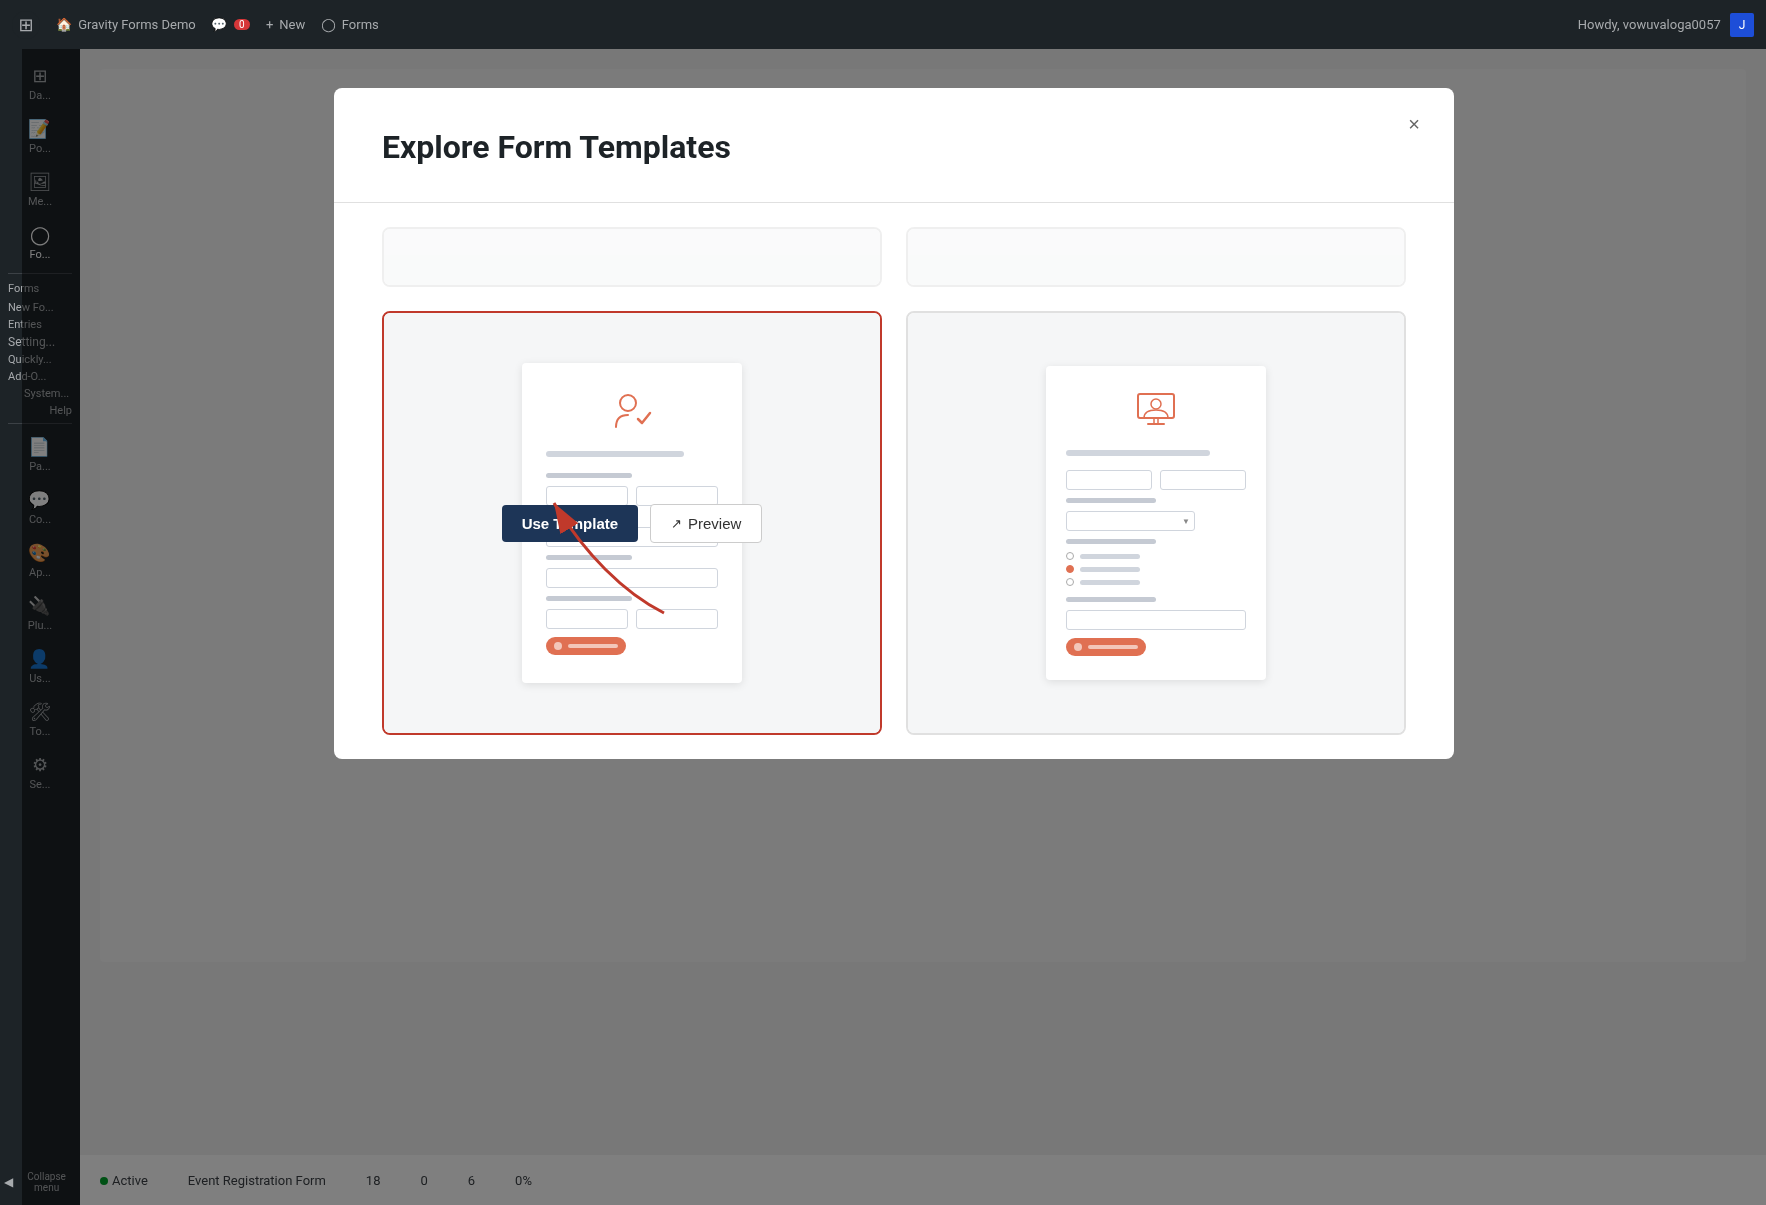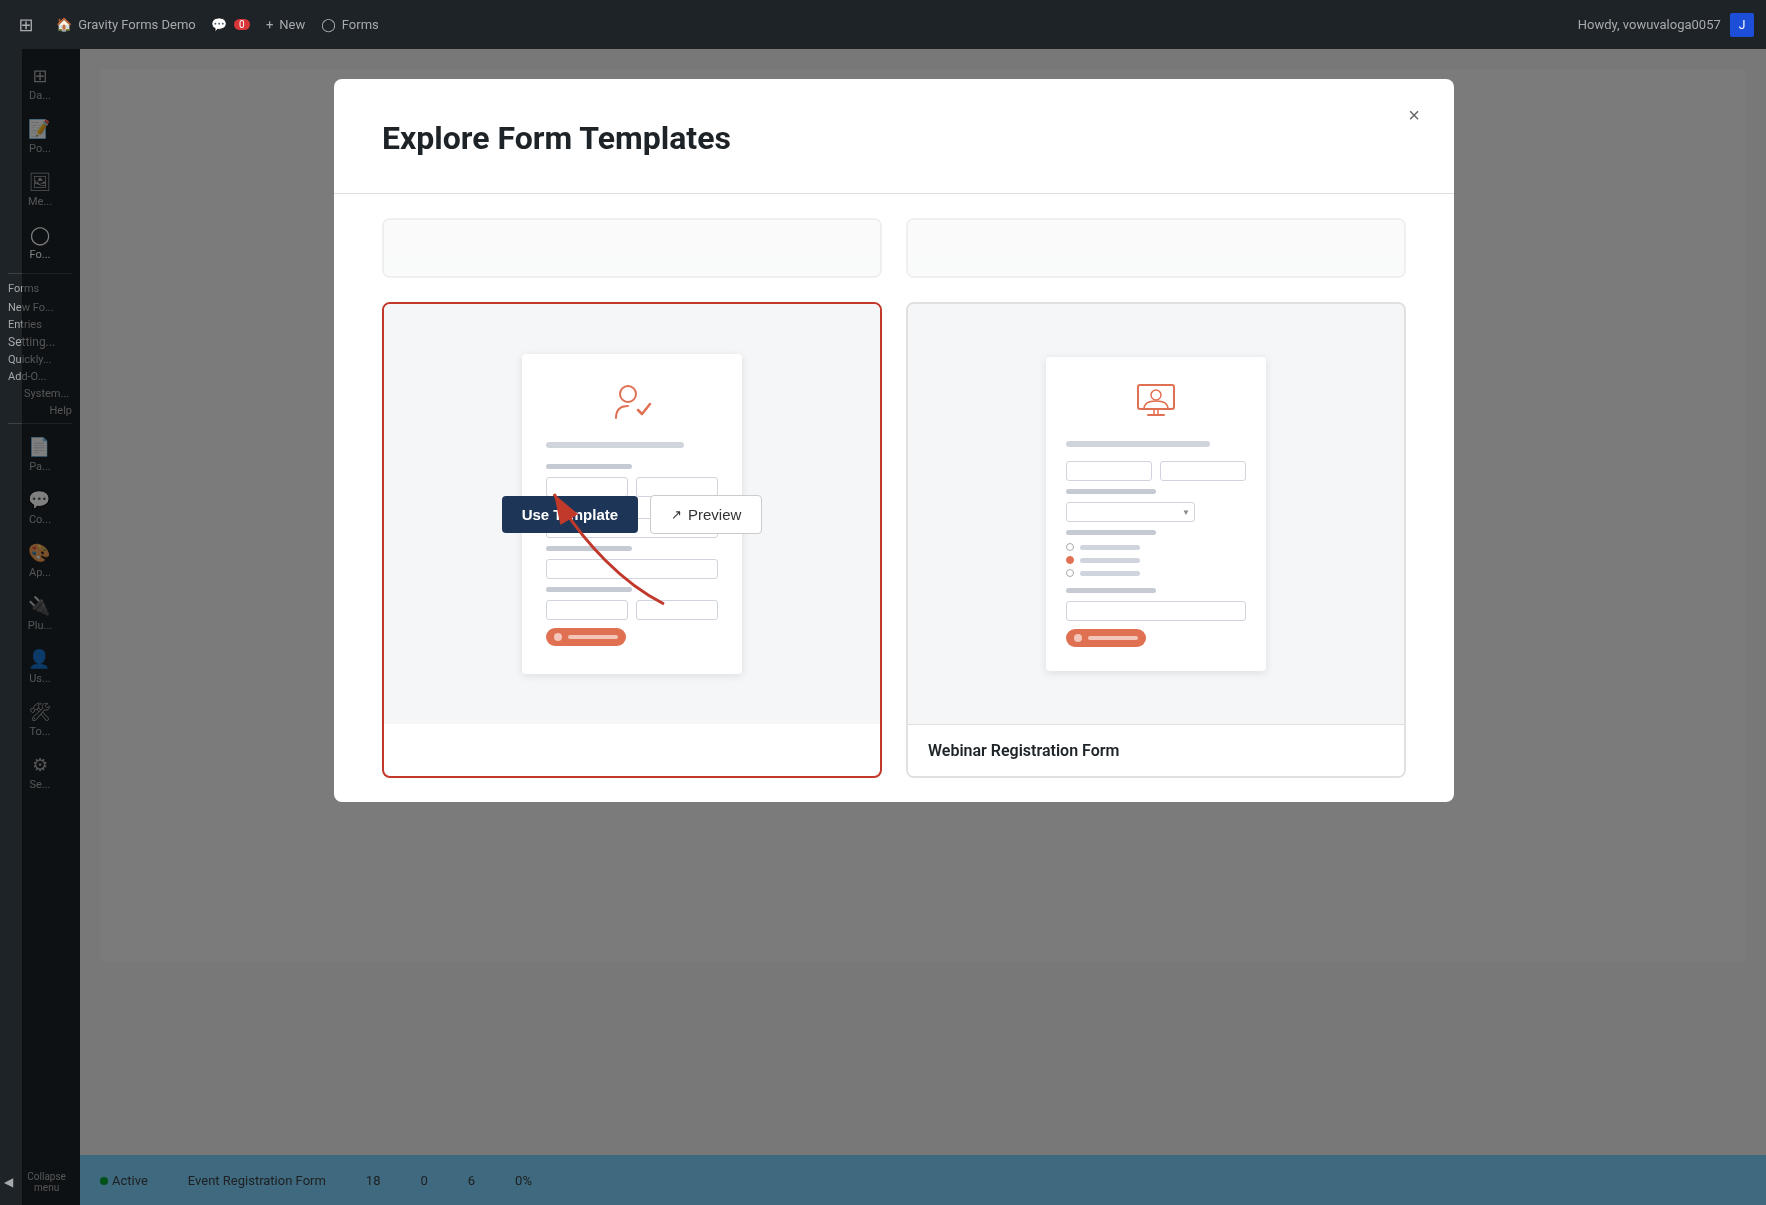--- a/index.html
+++ b/index.html
@@ -103,21 +103,21 @@
       padding: 20px;
     }
 
     
     .bg-table-row {
       position: absolute;
       bottom: 0;
       left: 80px;
       right: 0;
       height: 50px;
-      background: #7dd3fc;
+      background: #ffffff;
       display: flex;
       align-items: center;
       padding: 0 20px;
       gap: 40px;
       font-size: 13px;
       color: #3c4146;
     }
     .status-dot {
       display: inline-block;
       width: 8px; height: 8px;
@@ -128,21 +128,21 @@
 
     
     .modal-overlay {
       position: absolute;
       top: 49px; left: 0; right: 0; bottom: 0;
       background: rgba(0,0,0,0.5);
       display: flex;
       align-items: flex-start;
       justify-content: center;
       z-index: 100;
-      padding-top: 30px;
+      padding-top: 39px;
       margin-left: 22px;
     }
 
     
     .modal {
       background: #fff;
       border-radius: 8px;
       width: 1120px;
       max-height: 870px;
       overflow: hidden;
@@ -611,21 +611,18 @@
               <div class="form-line label"></div>
               <div class="form-input-full"></div>
 
               <div class="form-submit-btn">
                 <div class="form-submit-dot"></div>
                 <div class="form-submit-line"></div>
               </div>
             </div>
           </div>
 
-          <div class="template-footer">
-            <span class="template-name">Webinar Registration Form</span>
-          </div>
         </div>
 
       </div>
     </div>
   </div>
 </div>
 
 </body></html>

